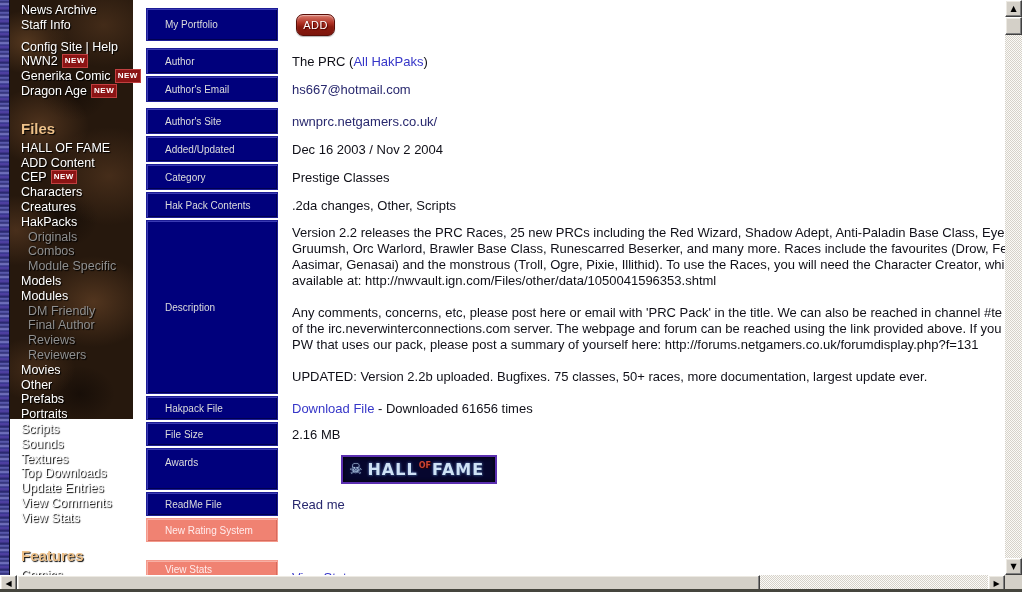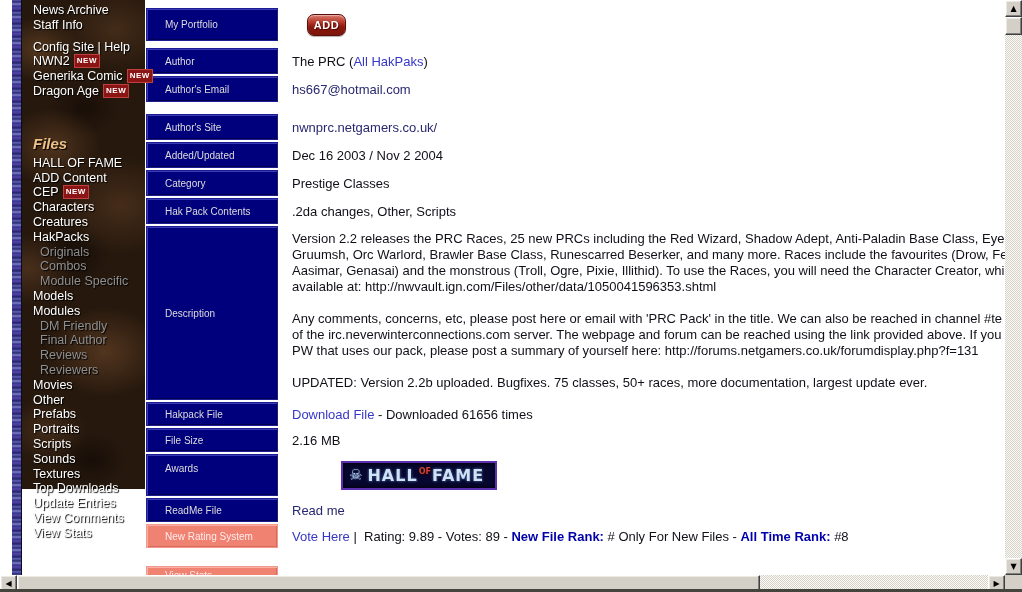--- a/index.html
+++ b/index.html
@@ -3,21 +3,21 @@
 <meta charset="utf-8">
 <style>
   html,body{margin:0;padding:0;}
   body{
     width:1022px;height:592px;position:relative;overflow:hidden;
     background:#ffffff;
     font-family:"Liberation Sans","DejaVu Sans",sans-serif;
   }
   
   #sidebar{
-    position:absolute;left:12px;top:0;width:133px;height:489px;
+    position:absolute;left:0;top:0;width:133px;height:419px;
     background-color:#26180d;
     background-image:
       radial-gradient(ellipse 60px 45px at 20% 10%, rgba(120,80,45,.55), transparent 70%),
       radial-gradient(ellipse 80px 60px at 78% 6%, rgba(95,62,36,.5), transparent 70%),
       radial-gradient(ellipse 70px 55px at 30% 30%, rgba(130,85,50,.45), transparent 70%),
       radial-gradient(ellipse 90px 70px at 82% 42%, rgba(100,65,38,.5), transparent 70%),
       radial-gradient(ellipse 65px 50px at 12% 55%, rgba(115,75,45,.45), transparent 70%),
       radial-gradient(ellipse 85px 65px at 70% 72%, rgba(125,82,48,.5), transparent 70%),
       radial-gradient(ellipse 60px 45px at 25% 88%, rgba(95,62,36,.5), transparent 70%),
       radial-gradient(ellipse 50px 40px at 55% 22%, rgba(18,10,5,.65), transparent 70%),
@@ -31,22 +31,22 @@
       #5a5ab0 0px,#2a2a70 2px,#8080cc 4px,#333388 6px,#5544aa 8px,#222266 11px,#6a6ac0 13px);
     border-right:1px solid #0a0a22;
   }
   #sidebar-nav{position:absolute;left:21px;top:3px;width:110px;}
   .sb-item{
     font-size:12.5px;line-height:14.8px;color:#ffffff;cursor:pointer;
     white-space:nowrap;text-shadow:1px 1px 1px #000;
   }
   .sb-sub{color:#8f8f8f;padding-left:7px;}
   .sb-heading{
-    color:#eec189;font-weight:bold;font-style:italic;font-size:15px;
-    line-height:18px;margin:24px 0 3px 0;text-shadow:1px 1px 1px #000;
+    color:#eec189;font-weight:bold;font-size:15px;
+    line-height:18px;margin:9px 0 3px 0;text-shadow:1px 1px 1px #000;
   }
   .sb-gap{height:7px;}
   .sb-gap2{height:12px;}
   .new-badge{
     display:inline-block;background:#8b1414;color:#ffffff;
     font-size:8px;font-weight:bold;line-height:10px;
     padding:1px 2px;margin-left:4px;vertical-align:2px;
     border:1px solid #c04040;text-shadow:none;letter-spacing:.5px;
   }
   
@@ -77,25 +77,25 @@
   }
   .t-value span{white-space:pre;}
   .v-plain{color:#101018;}
   .v-link{color:#3636c8;text-decoration:none;cursor:pointer;}
   .v-visited{color:#28286e;cursor:pointer;}
   .v-bold{color:#0000aa;font-weight:bold;}
   .t-value.desc{display:block;padding-top:5px;}
   .desc-line{height:16px;line-height:16px;white-space:pre;font-size:13px;color:#101018;}
   
   .add-btn{
-    display:inline-block;margin-left:15px;width:37px;height:20px;
+    display:inline-block;margin-left:4px;width:37px;height:20px;
     border-radius:7px;border:1px solid #5a0e08;
     background:linear-gradient(#d97a6c,#b03225 40%,#8a1a0e 60%,#7d150c);
     box-shadow:inset 0 1px 1px rgba(255,255,255,.45), 0 1px 1px rgba(0,0,0,.3);
-    color:#fff;font-weight:bold;font-size:11px;line-height:20px;text-align:center;
+    color:#fff;font-weight:normal;font-size:11px;line-height:20px;text-align:center;
     text-shadow:1px 1px 1px #500000;letter-spacing:.5px;cursor:pointer;
   }
   
   .hof-badge{
     display:inline-flex;align-items:center;margin-left:4px;
     width:156px;height:29px;box-sizing:border-box;
     background:#06062e;border:2px solid #5b2fb0;
     box-shadow:inset 0 0 4px #000;cursor:pointer;
     font-family:"DejaVu Sans",sans-serif;
   }
@@ -205,21 +205,21 @@
       <div class="t-row" style="height: 26px; margin-bottom: 2px;">
         <div class="t-label">
           <div class="lbl-line">Author</div>
         </div>
         <div class="t-value">
           <span class="v-plain">The PRC (</span>
           <span class="v-link">All HakPaks</span>
           <span class="v-plain">)</span>
         </div>
       </div>
-      <div class="t-row" style="height: 26px; margin-bottom: 12px;">
+      <div class="t-row" style="height: 26px; margin-bottom: 6px;">
         <div class="t-label">
           <div class="lbl-line">Author's Email</div>
         </div>
         <div class="t-value">
           <span class="v-visited">hs667@hotmail.com</span>
         </div>
       </div>
       <div class="t-row" style="height: 26px; margin-bottom: 2px;">
         <div class="t-label">
           <div class="lbl-line">Author's Site</div>
@@ -299,28 +299,20 @@
           <div class="lbl-line">ReadMe File</div>
         </div>
         <div class="t-value">
           <span class="v-visited">Read me</span>
         </div>
       </div>
       <div class="t-row" style="height: 24px; margin-bottom: 18px;">
         <div class="t-label salmon">
           <div class="lbl-line">New Rating System</div>
         </div>
-        <div class="t-value">
-          <span class="v-link">Vote Here</span>
-          <span class="v-plain"> |  Rating: 9.89 - Votes: 89 - </span>
-          <span class="v-bold">New File Rank:</span>
-          <span class="v-plain"> # Only For New Files - </span>
-          <span class="v-bold">All Time Rank:</span>
-          <span class="v-plain"> #8</span>
-        </div>
       </div>
       <div class="t-row" style="height: 34px; margin-bottom: 2px;">
         <div class="t-label salmon">
           <div class="lbl-line">View Stats</div>
           <div class="lbl-line">Breakdown Beta</div>
         </div>
         <div class="t-value">
           <span class="v-link">View Stats</span>
         </div>
       </div>

